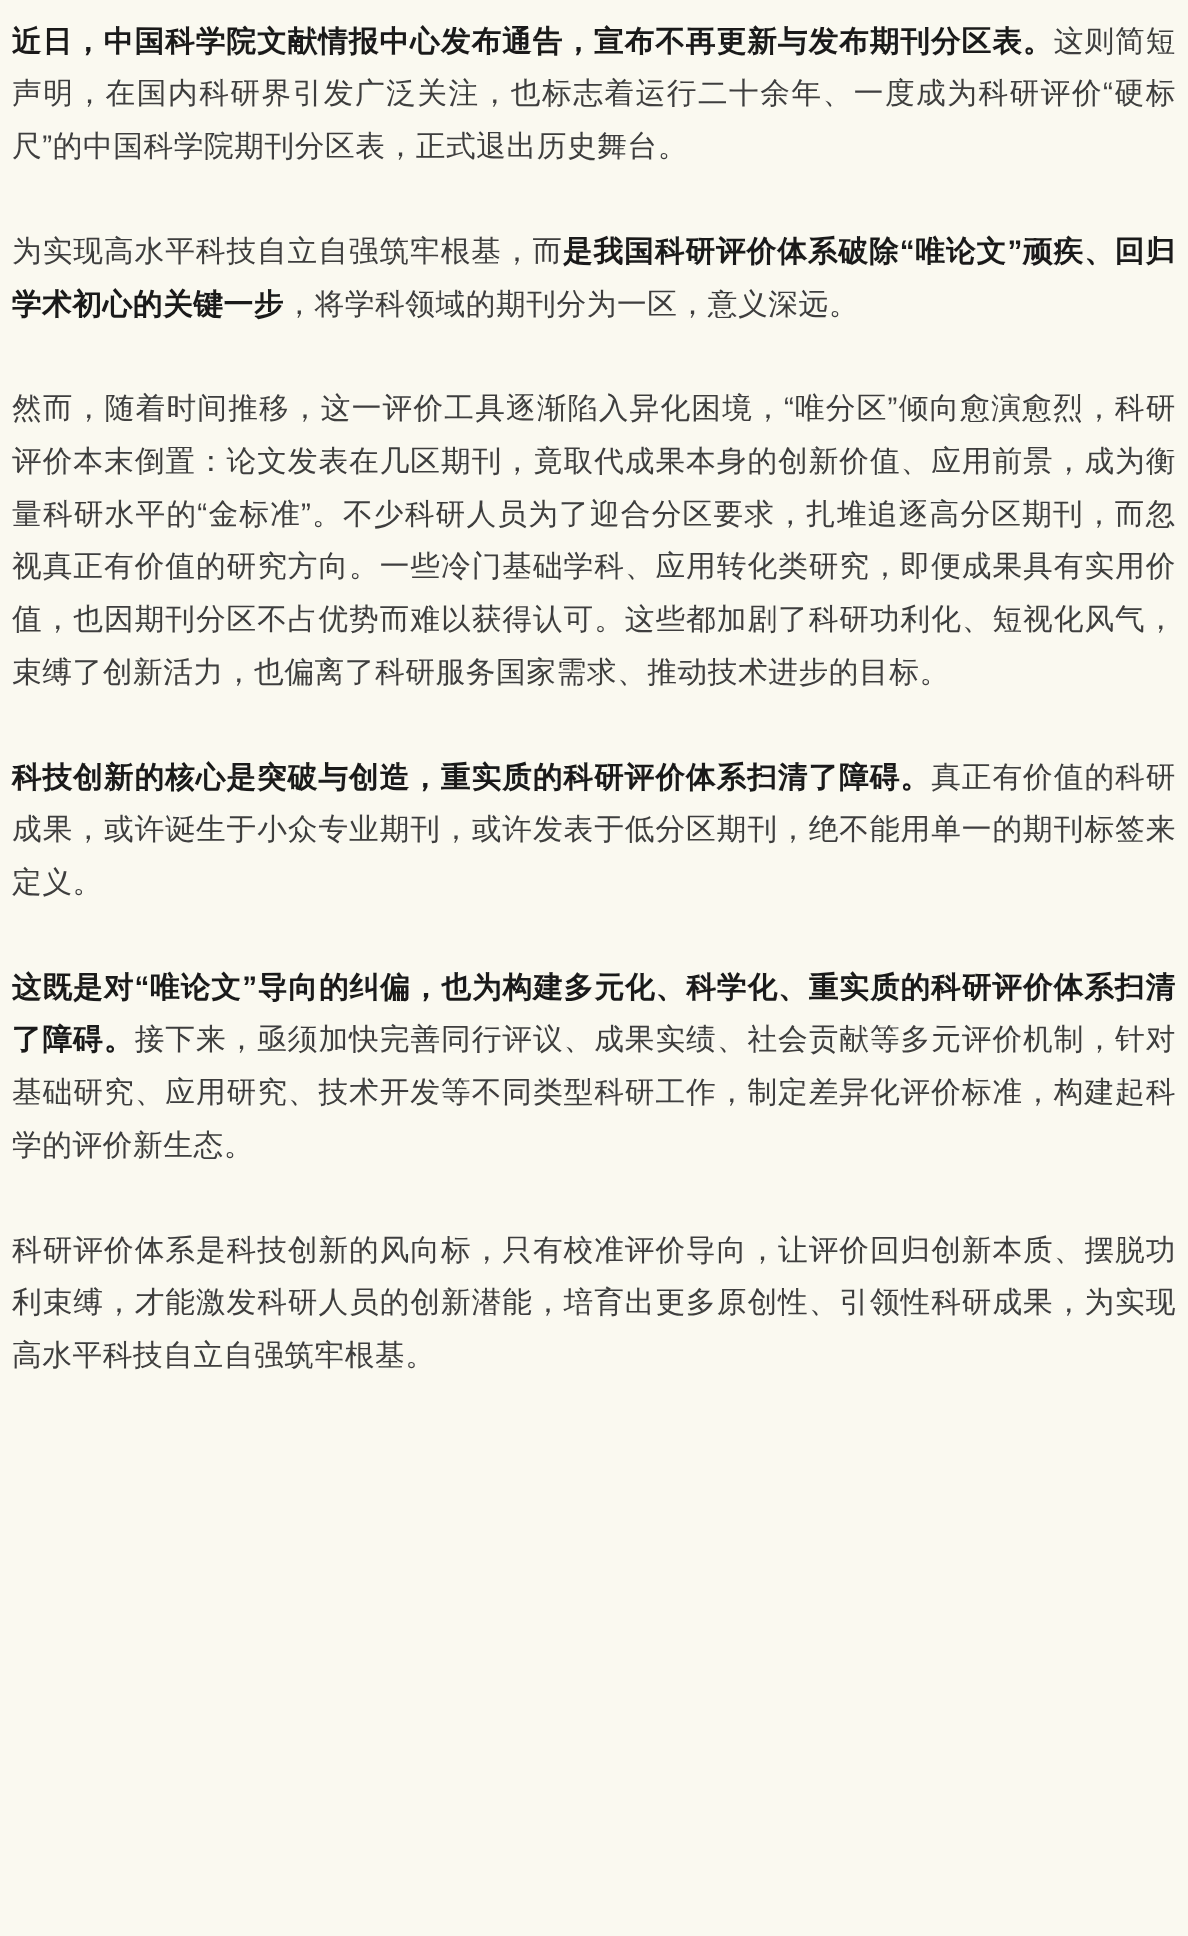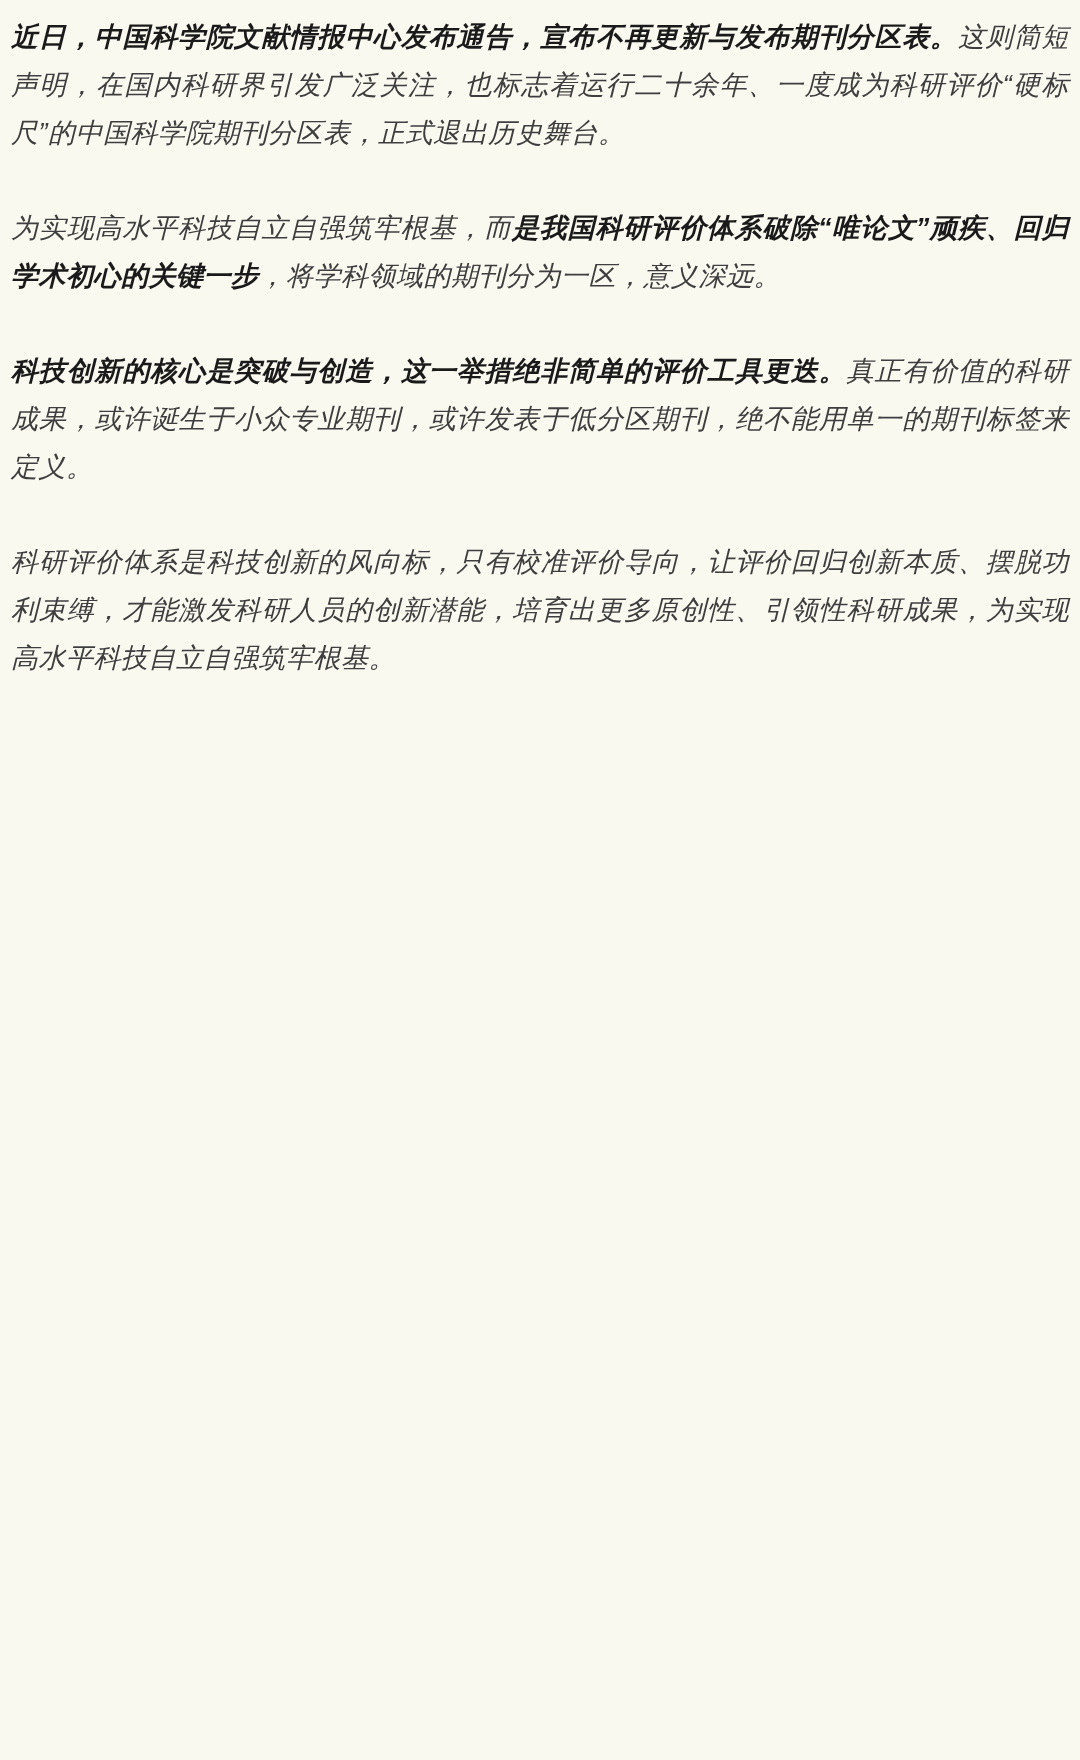--- a/index.html
+++ b/index.html
@@ -22,28 +22,29 @@
   .article {
     padding: 13px 11px 0 11px;
   }
   .article p {
     margin: 0 0 47px 0;
     font-size: 27px;
     line-height: 48px;
     color: var(--text);
     text-align: justify;
     letter-spacing: 0.5px;
-    font-style: italic;
   }
   .article p strong {
     color: var(--bold);
     font-weight: bold;
   }
 </style>
 </head>
 <body>
 
 <div class="article">
     <p><strong>近日，中国科学院文献情报中心发布通告，宣布不再更新与发布期刊分区表。</strong><span>这则简短声明，在国内科研界引发广泛关注，也标志着运行二十余年、一度成为科研评价“硬标尺”的中国科学院期刊分区表，正式退出历史舞台。</span></p>
     <p><span>为实现高水平科技自立自强筑牢根基，而</span><strong>是我国科研评价体系破除“唯论文”顽疾、回归学术初心的关键一步</strong><span>，将学科领域的期刊分为一区，意义深远。</span></p>
-    <p><strong>科技创新的核心是突破与创造，这一举措绝非简单的评价工具更迭。</strong><span>真正有价值的科研成果，或许诞生于小众专业期刊，或许发表于低分区期刊，绝不能用单一的期刊标签来定义。</span></p>
+    <p><span>然而，随着时间推移，这一评价工具逐渐陷入异化困境，“唯分区”倾向愈演愈烈，科研评价本末倒置：论文发表在几区期刊，竟取代成果本身的创新价值、应用前景，成为衡量科研水平的“金标准”。不少科研人员为了迎合分区要求，扎堆追逐高分区期刊，而忽视真正有价值的研究方向。一些冷门基础学科、应用转化类研究，即便成果具有实用价值，也因期刊分区不占优势而难以获得认可。这些都加剧了科研功利化、短视化风气，束缚了创新活力，也偏离了科研服务国家需求、推动技术进步的目标。</span></p>
+    <p><strong>科技创新的核心是突破与创造，重实质的科研评价体系扫清了障碍。</strong><span>真正有价值的科研成果，或许诞生于小众专业期刊，或许发表于低分区期刊，绝不能用单一的期刊标签来定义。</span></p>
+    <p><strong>这既是对“唯论文”导向的纠偏，也为构建多元化、科学化、重实质的科研评价体系扫清了障碍。</strong><span>接下来，亟须加快完善同行评议、成果实绩、社会贡献等多元评价机制，针对基础研究、应用研究、技术开发等不同类型科研工作，制定差异化评价标准，构建起科学的评价新生态。</span></p>
     <p><span>科研评价体系是科技创新的风向标，只有校准评价导向，让评价回归创新本质、摆脱功利束缚，才能激发科研人员的创新潜能，培育出更多原创性、引领性科研成果，为实现高水平科技自立自强筑牢根基。</span></p>
   </div>
 
 </body></html>

